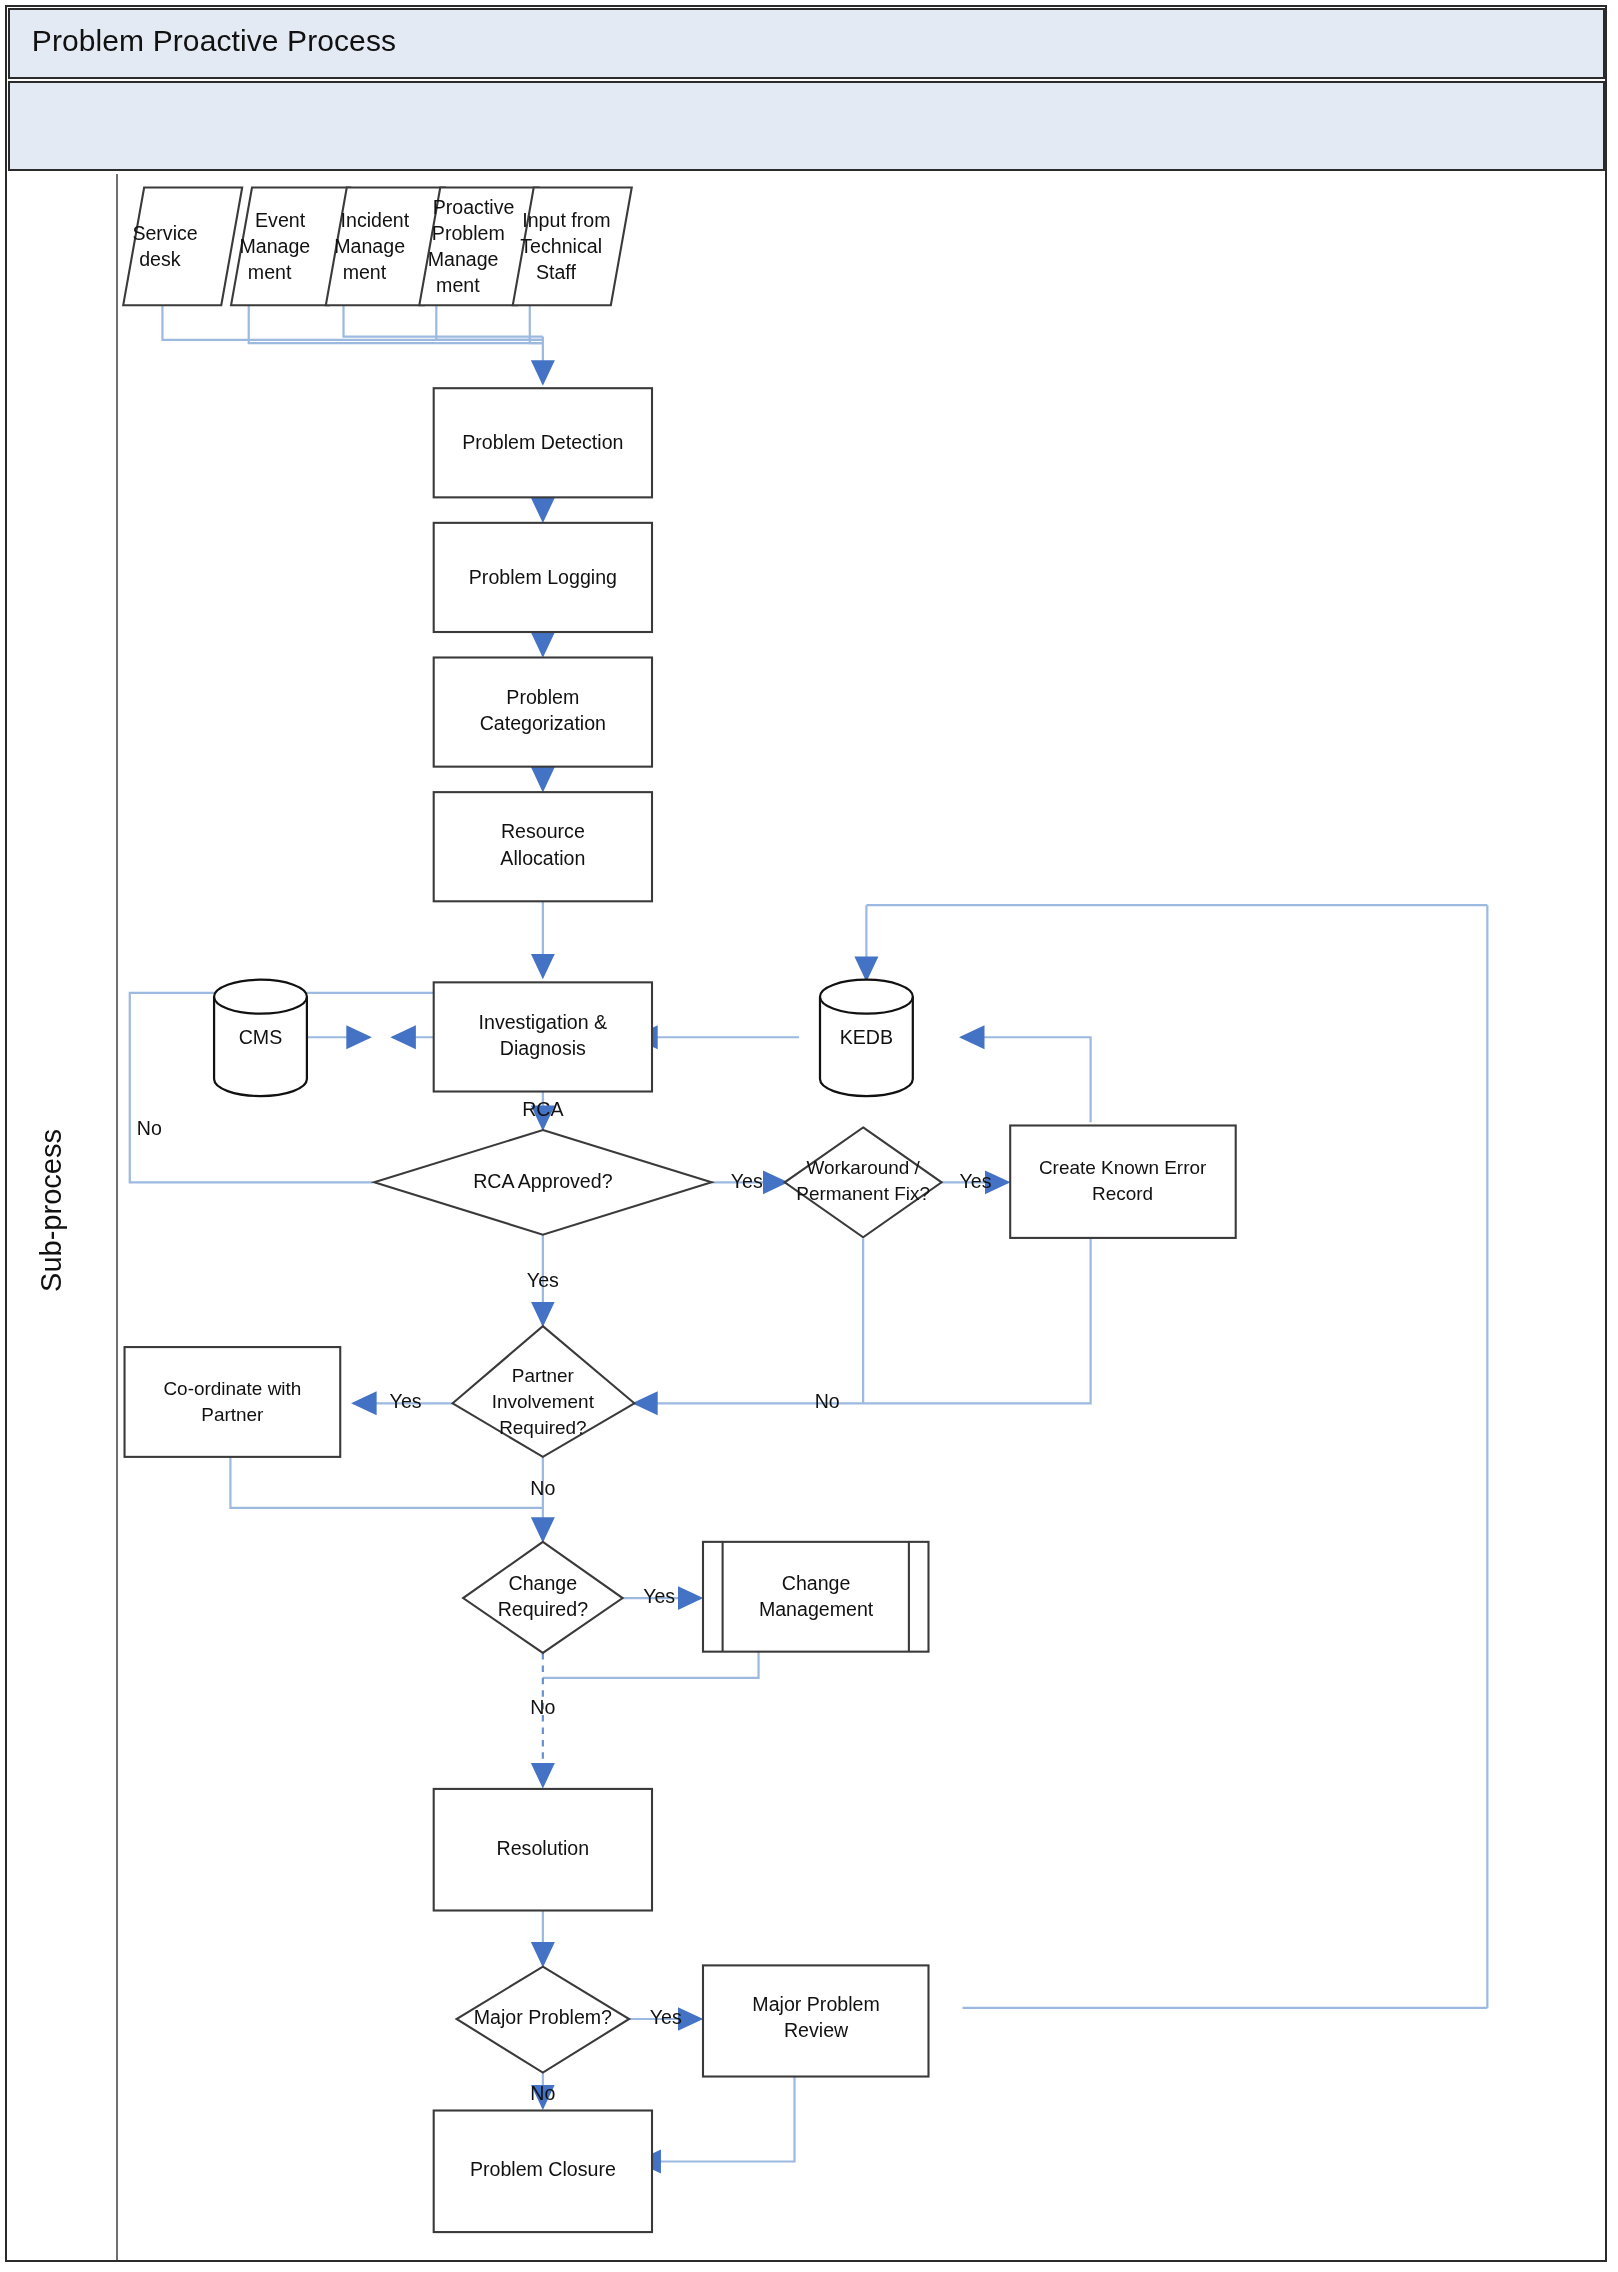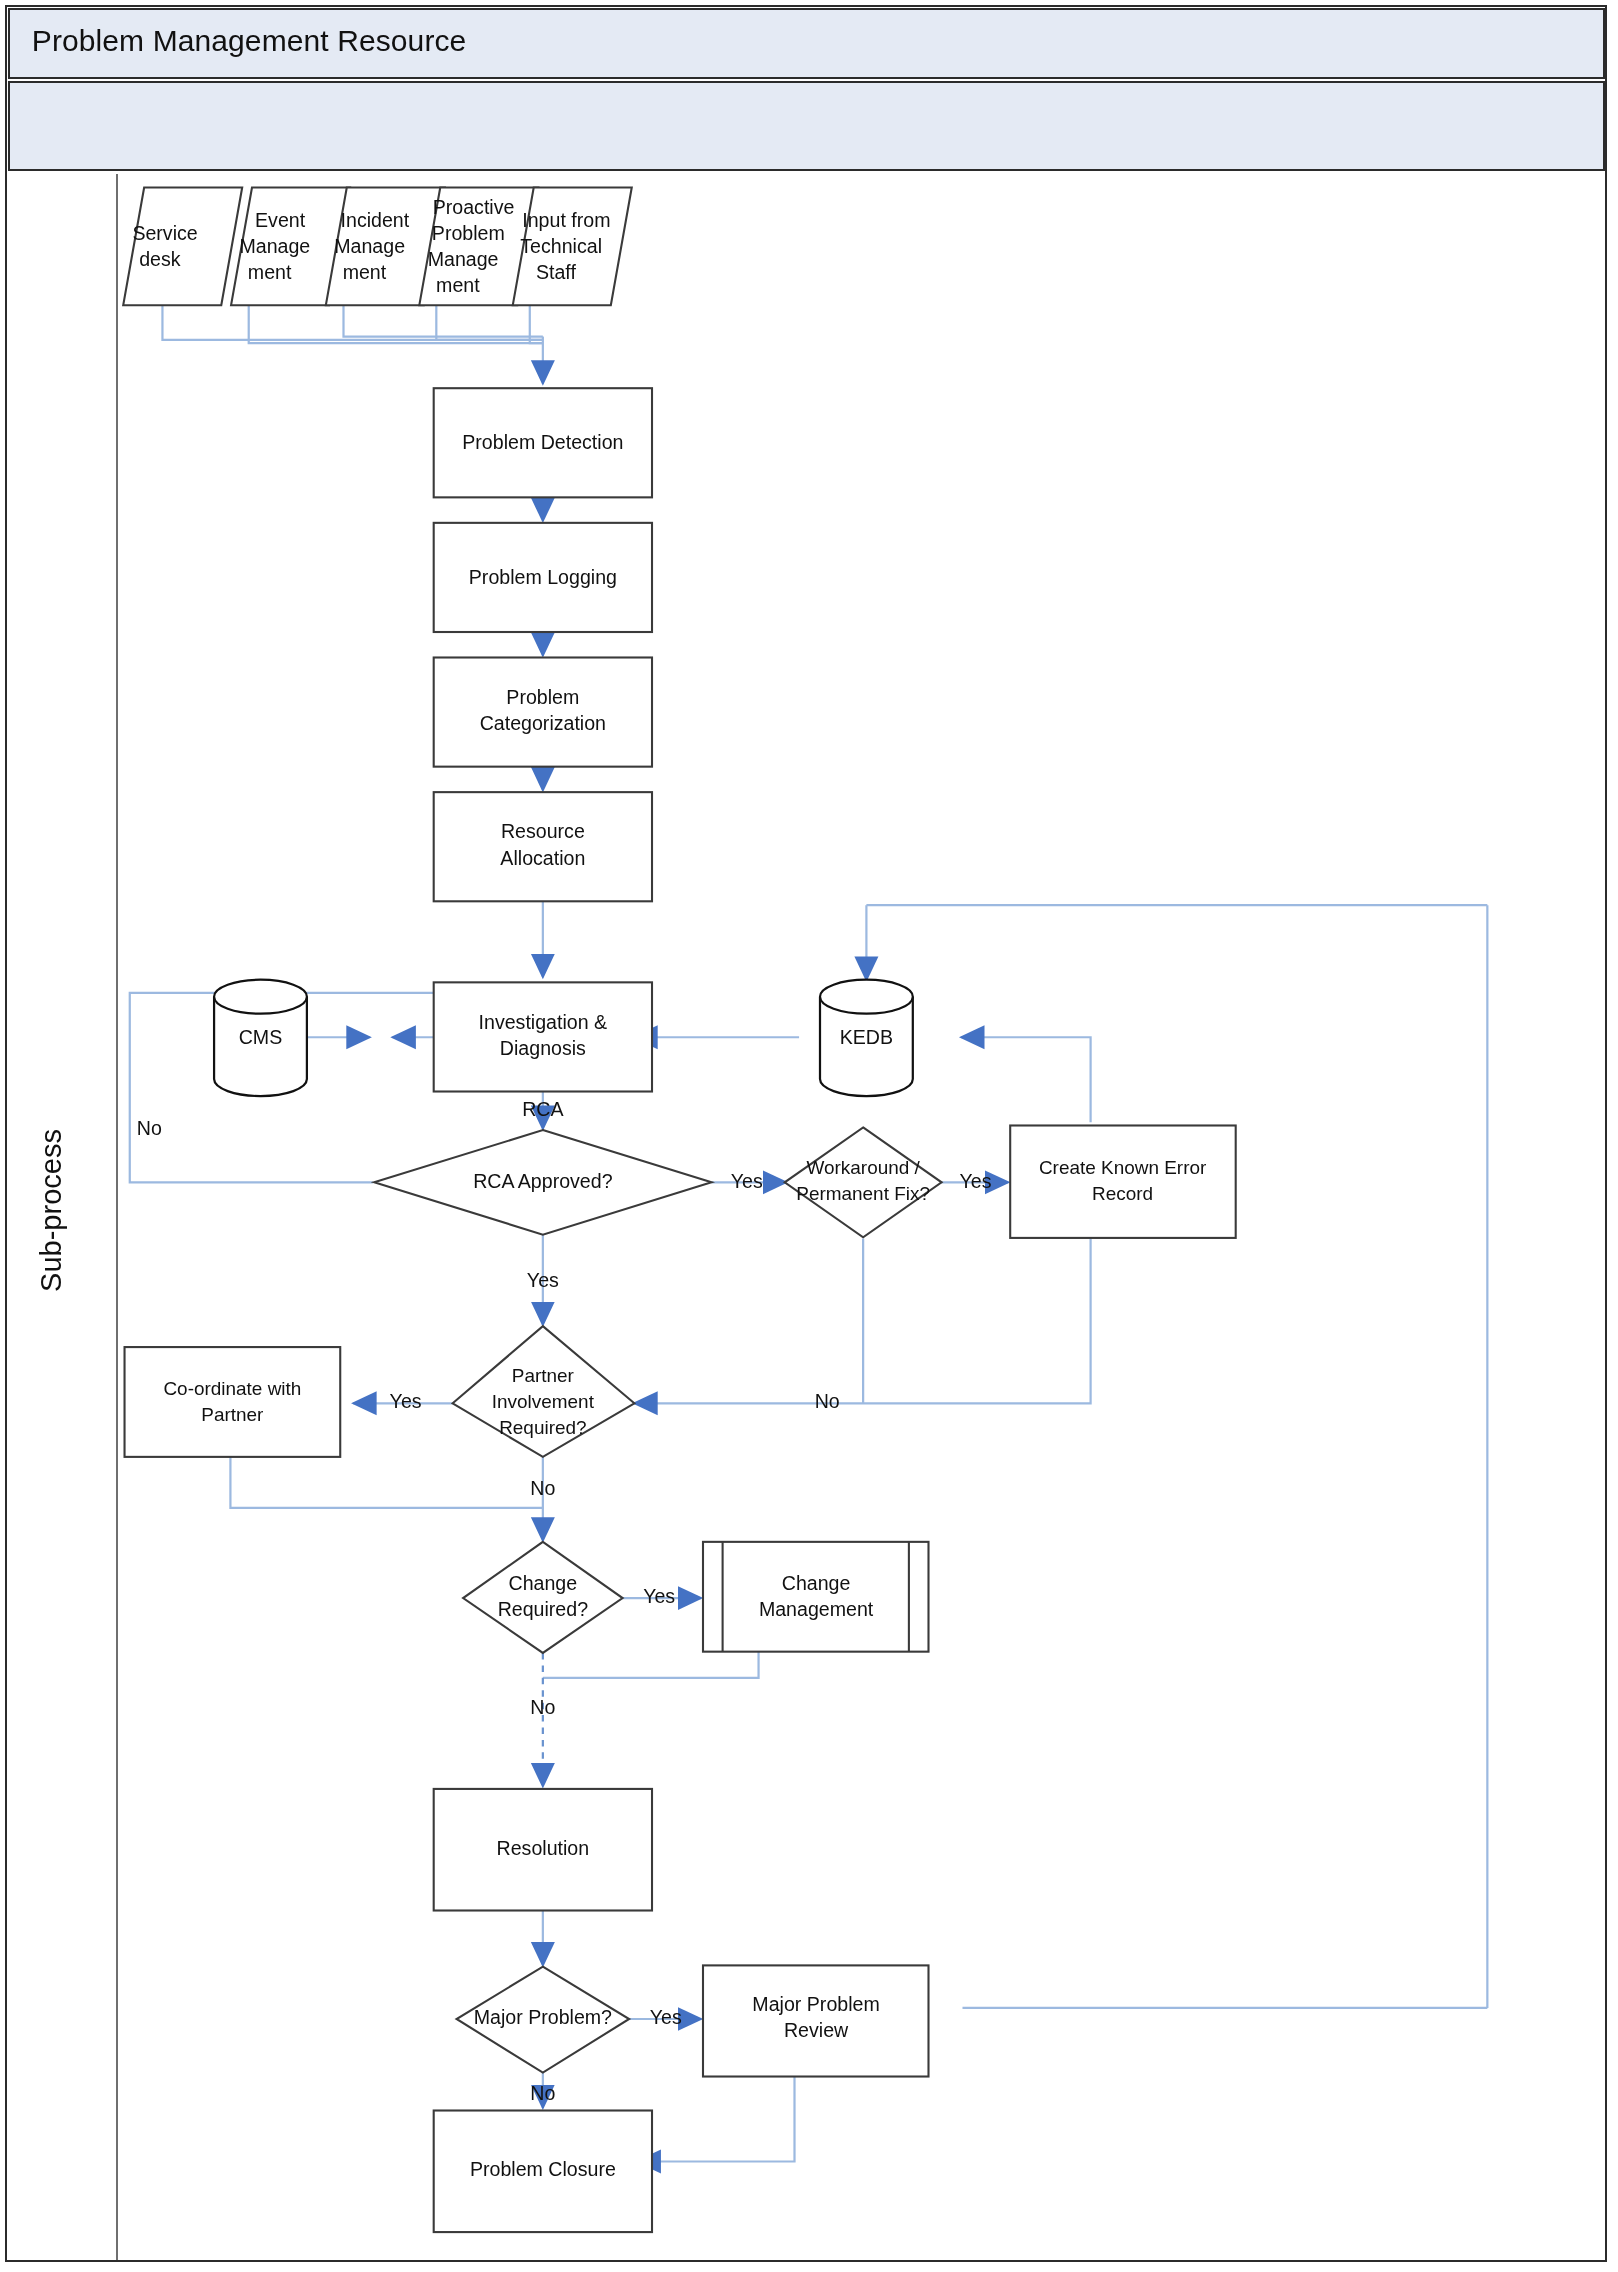--- a/index.html
+++ b/index.html
@@ -25,21 +25,21 @@
   .bar{stroke:#3a3a3a;stroke-width:3.2;}
 </style>
 </head>
 <body>
 
 <div id="page">
 
   <div id="frame"></div>
 
   <div id="title-band">
-    <div id="title-text">Problem Management Resource</div>
+    <div id="title-text">Problem Proactive Process</div>
   </div>
 
   <div id="subtitle-band"></div>
 
   <div id="lane-label">
     <div id="lane-text">Sub-process</div>
   </div>
 
   <div id="canvas">
   <svg width="1487" height="2086" viewBox="0 0 2275 3190" xmlns="http://www.w3.org/2000/svg">

